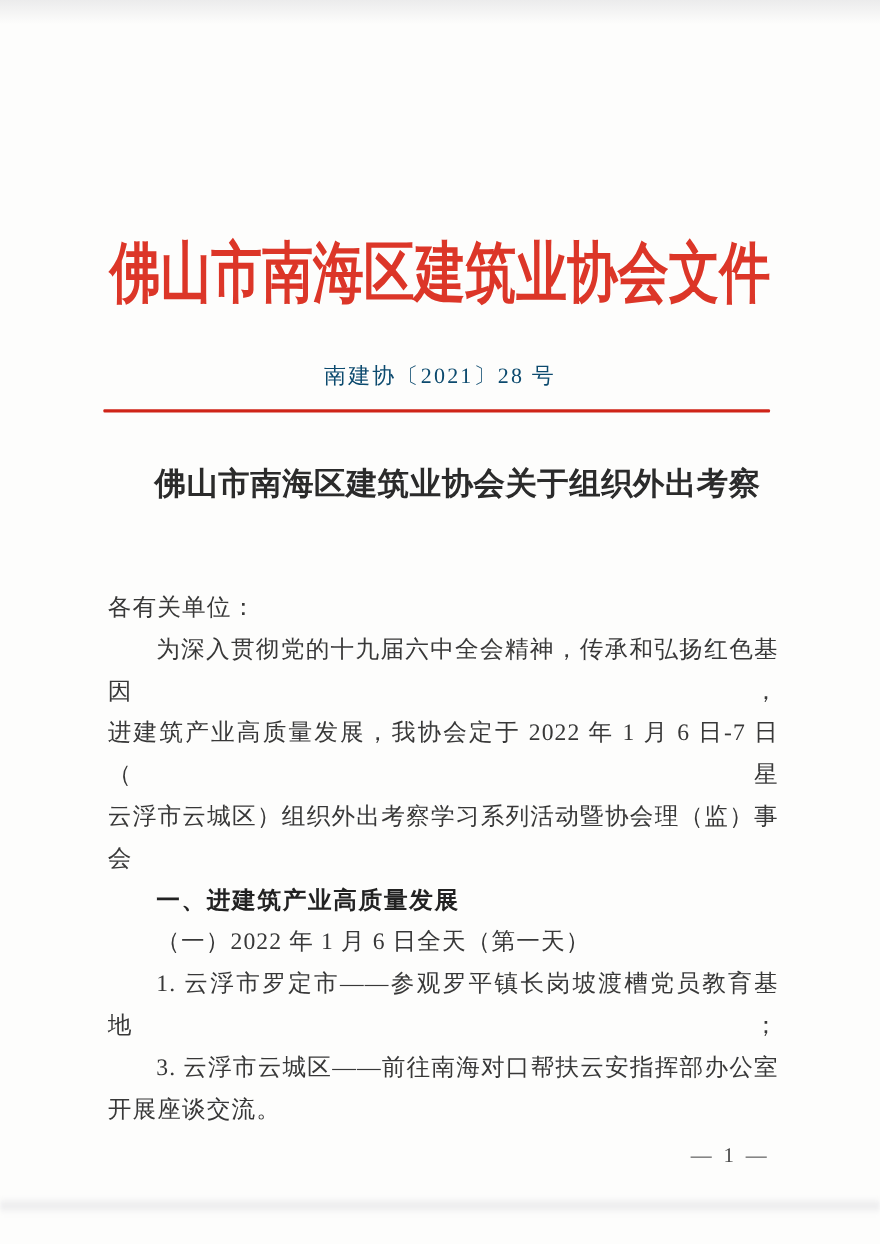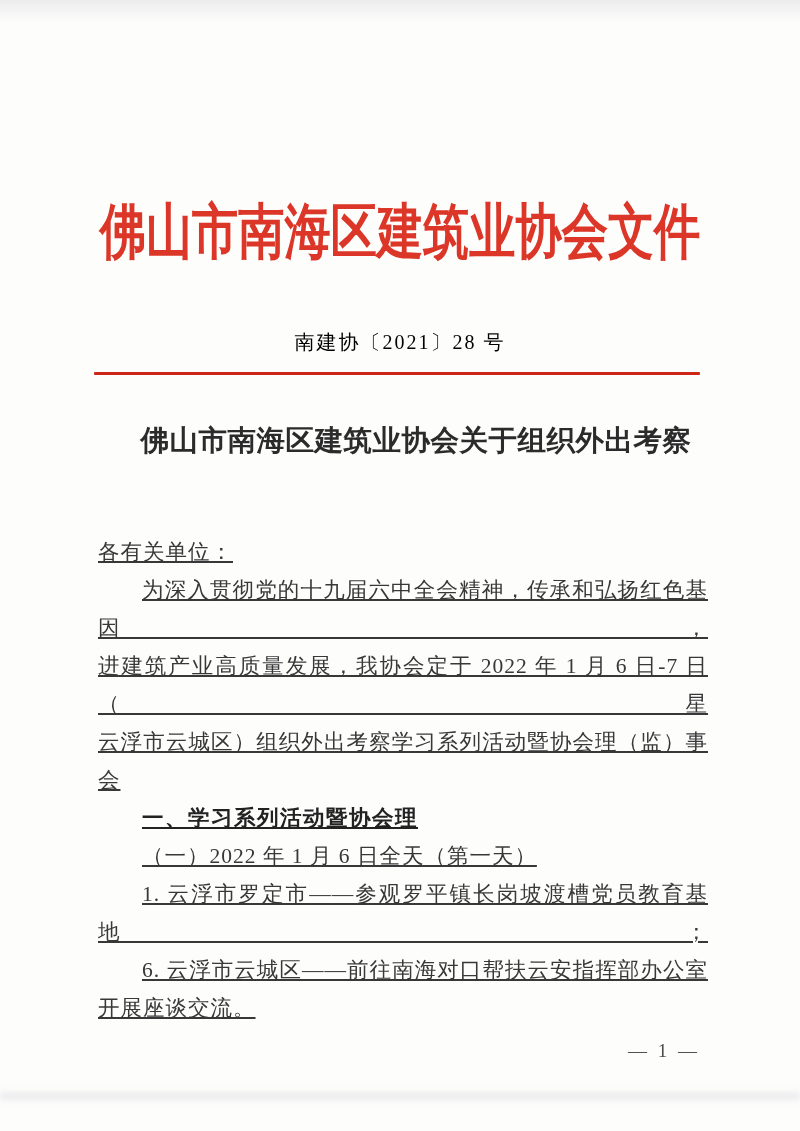--- a/index.html
+++ b/index.html
@@ -29,21 +29,21 @@
     content: "";
     position: absolute;
     left: 0; right: 0; top: 1088px; height: 16px;
     background: linear-gradient(180deg, rgba(205,205,212,0.0), rgba(198,198,206,0.30), rgba(205,205,212,0.0));
     filter: blur(2px);
     pointer-events: none;
   }
 
   .org-title {
     position: absolute;
-    top: 196px;
+    top: 212px;
     left: 0;
     width: 100%;
     text-align: center;
     white-space: nowrap;
   }
   .org-title .stretch {
     display: inline-block;
     font-family: "Liberation Sans", sans-serif;
     font-weight: bold;
     font-size: 60px;
@@ -56,21 +56,21 @@
 
   .doc-number {
     position: absolute;
     top: 328px;
     left: 0;
     width: 100%;
     text-align: center;
     font-size: 20px;
     line-height: 28px;
     letter-spacing: 2px;
-    color: #000000;
+    color: #0c4a6e;
   }
 
   .red-rule {
     position: absolute;
     top: 372px;
     left: 94px;
     width: 606px;
     height: 3px;
     background: #cf2418;
     border-radius: 1px;
@@ -93,21 +93,21 @@
   .body-text {
     position: absolute;
     top: 533px;
     left: 98px;
     width: 610px;
     font-size: 21.5px;
     line-height: 38px;
     letter-spacing: 1px;
     color: #383838;
   }
-  .ln { min-height: 38px; white-space: nowrap; text-decoration: underline; }
+  .ln { min-height: 38px; white-space: nowrap; }
   .ind { text-indent: 44px; }
   .fill {
     white-space: normal;
     text-align: justify;
     text-align-last: justify;
   }
   .hei {
     font-family: "Liberation Sans", sans-serif;
     font-weight: bold;
     letter-spacing: 1.5px;
@@ -139,23 +139,23 @@
   <div class="doc-title">
     <div>佛山市南海区建筑业协会关于组织外出考察</div>
   </div>
 
   <div class="body-text">
     <div class="ln">各有关单位：</div>
 
     <div class="ln ind fill">为深入贯彻党的十九届六中全会精神，传承和弘扬红色基因，</div>
     <div class="ln fill">进建筑产业高质量发展，我协会定于 2022 年 1 月 6 日-7 日（星</div>
     <div class="ln fill">云浮市云城区）组织外出考察学习系列活动暨协会理（监）事会</div>
-    <div class="ln ind hei">一、学习系列活动暨协会理</div>
+    <div class="ln ind hei">一、进建筑产业高质量发展</div>
     <div class="ln ind">（一）2022 年 1 月 6 日全天（第一天）</div>
     <div class="ln ind fill">1. 云浮市罗定市——参观罗平镇长岗坡渡槽党员教育基地；</div>
-    <div class="ln ind fill">6. 云浮市云城区——前往南海对口帮扶云安指挥部办公室</div>
+    <div class="ln ind fill">3. 云浮市云城区——前往南海对口帮扶云安指挥部办公室</div>
     <div class="ln">开展座谈交流。</div>
 
   </div>
 
   <div class="page-number">— 1 —</div>
 
 </div>
 
 </body></html>

